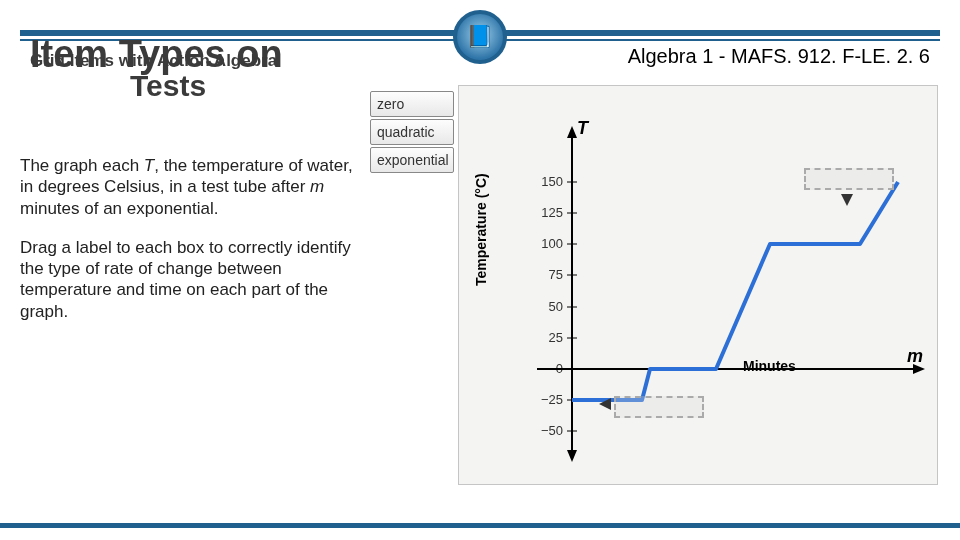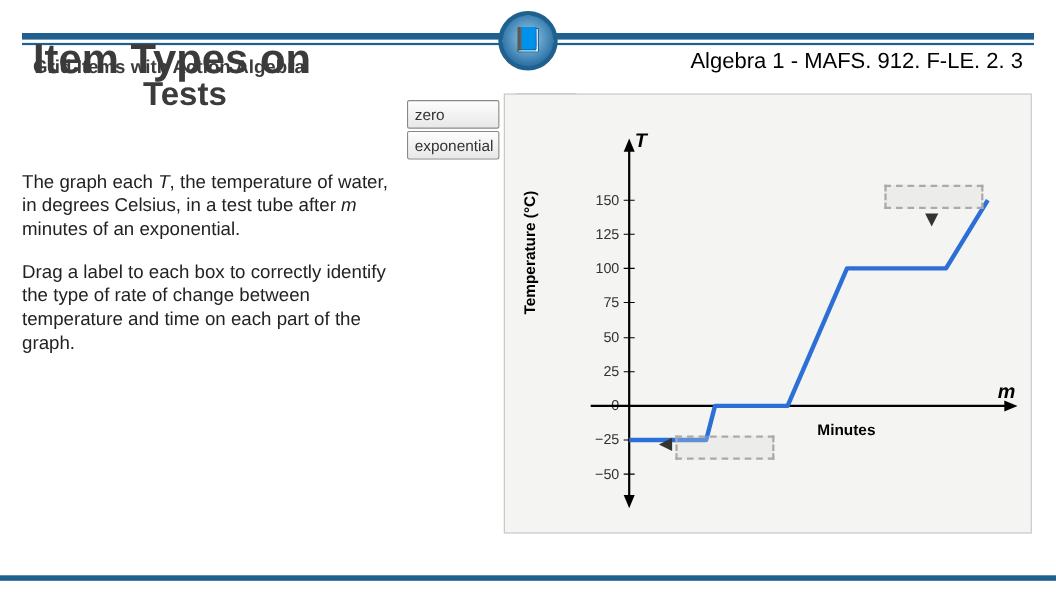--- a/index.html
+++ b/index.html
@@ -179,39 +179,40 @@
     background: #1f608f;
   }
 </style>
 </head>
 <body>
 
 <div class="topbar"></div>
 <div class="topbar2"></div>
 <div class="logo">📘</div>
 
-<div class="header-right">Algebra 1 - MAFS. 912. F-LE. 2. 3</div>
+<div class="header-right">Algebra 1 - MAFS. 912. F-LE. 2. 6</div>
 
 <div class="title-block">
   <div class="big">Item Types on</div>
   <div class="tests">Tests</div>
   <div class="sub">Grid Items with Action Algebra</div>
 </div>
 
 <div class="question">
   <p>
     <span>The graph each </span><span class="ital">T</span><span>, the temperature of water, in degrees Celsius, in a test tube after </span><span class="ital">m</span><span> minutes of an exponential.</span>
   </p>
   <p>Drag a label to each box to correctly identify the type of rate of change between temperature and time on each part of the graph.</p>
 </div>
 
 <div class="tool-area">
 
   <div class="labels-col">
     <div class="label-btn">zero</div>
+    <div class="label-btn">quadratic</div>
     <div class="label-btn">exponential</div>
   </div>
 
   <div class="delete-btn">
     <span class="x">✕</span>
     <span>Delete</span>
   </div>
 
   <div class="graph-panel">
     <svg class="graph-svg" width="450" height="370">
@@ -242,21 +243,21 @@
 
       <line x1="60" y1="265" x2="440" y2="265" stroke="#000" stroke-width="2"></line>
       <polygon points="448,265 436,260 436,270" fill="#000"></polygon>
 
       <polyline points="95,296 165,296 173,265 239,265 293,140 383,140 421,78" fill="none" stroke="#2c6fd6" stroke-width="4" stroke-linejoin="round"></polyline>
 
       <text x="100" y="30" font-size="18" font-style="italic" font-weight="bold" fill="#000">T</text>
       <text x="430" y="258" font-size="18" font-style="italic" font-weight="bold" fill="#000">m</text>
     </svg>
 
-    <div class="axis-label" style="left:50%;transform:translateX(45px);top:272px;margin-top:24px;">Minutes</div>
+    <div class="axis-label" style="left:50%;transform:translateX(45px);top:272px;">Minutes</div>
     <div class="axis-label" style="left:14px;top:200px;transform:rotate(-90deg);transform-origin:left top;">Temperature (°C)</div>
 
     <div class="dropzone" style="top:82px;left:345px;"></div>
     <div class="dz-arrow down" style="top:108px;left:382px;"></div>
 
     <div class="dropzone" style="top:310px;left:155px;"></div>
     <div class="dz-arrow left" style="top:312px;left:140px;"></div>
   </div>
 </div>
 

